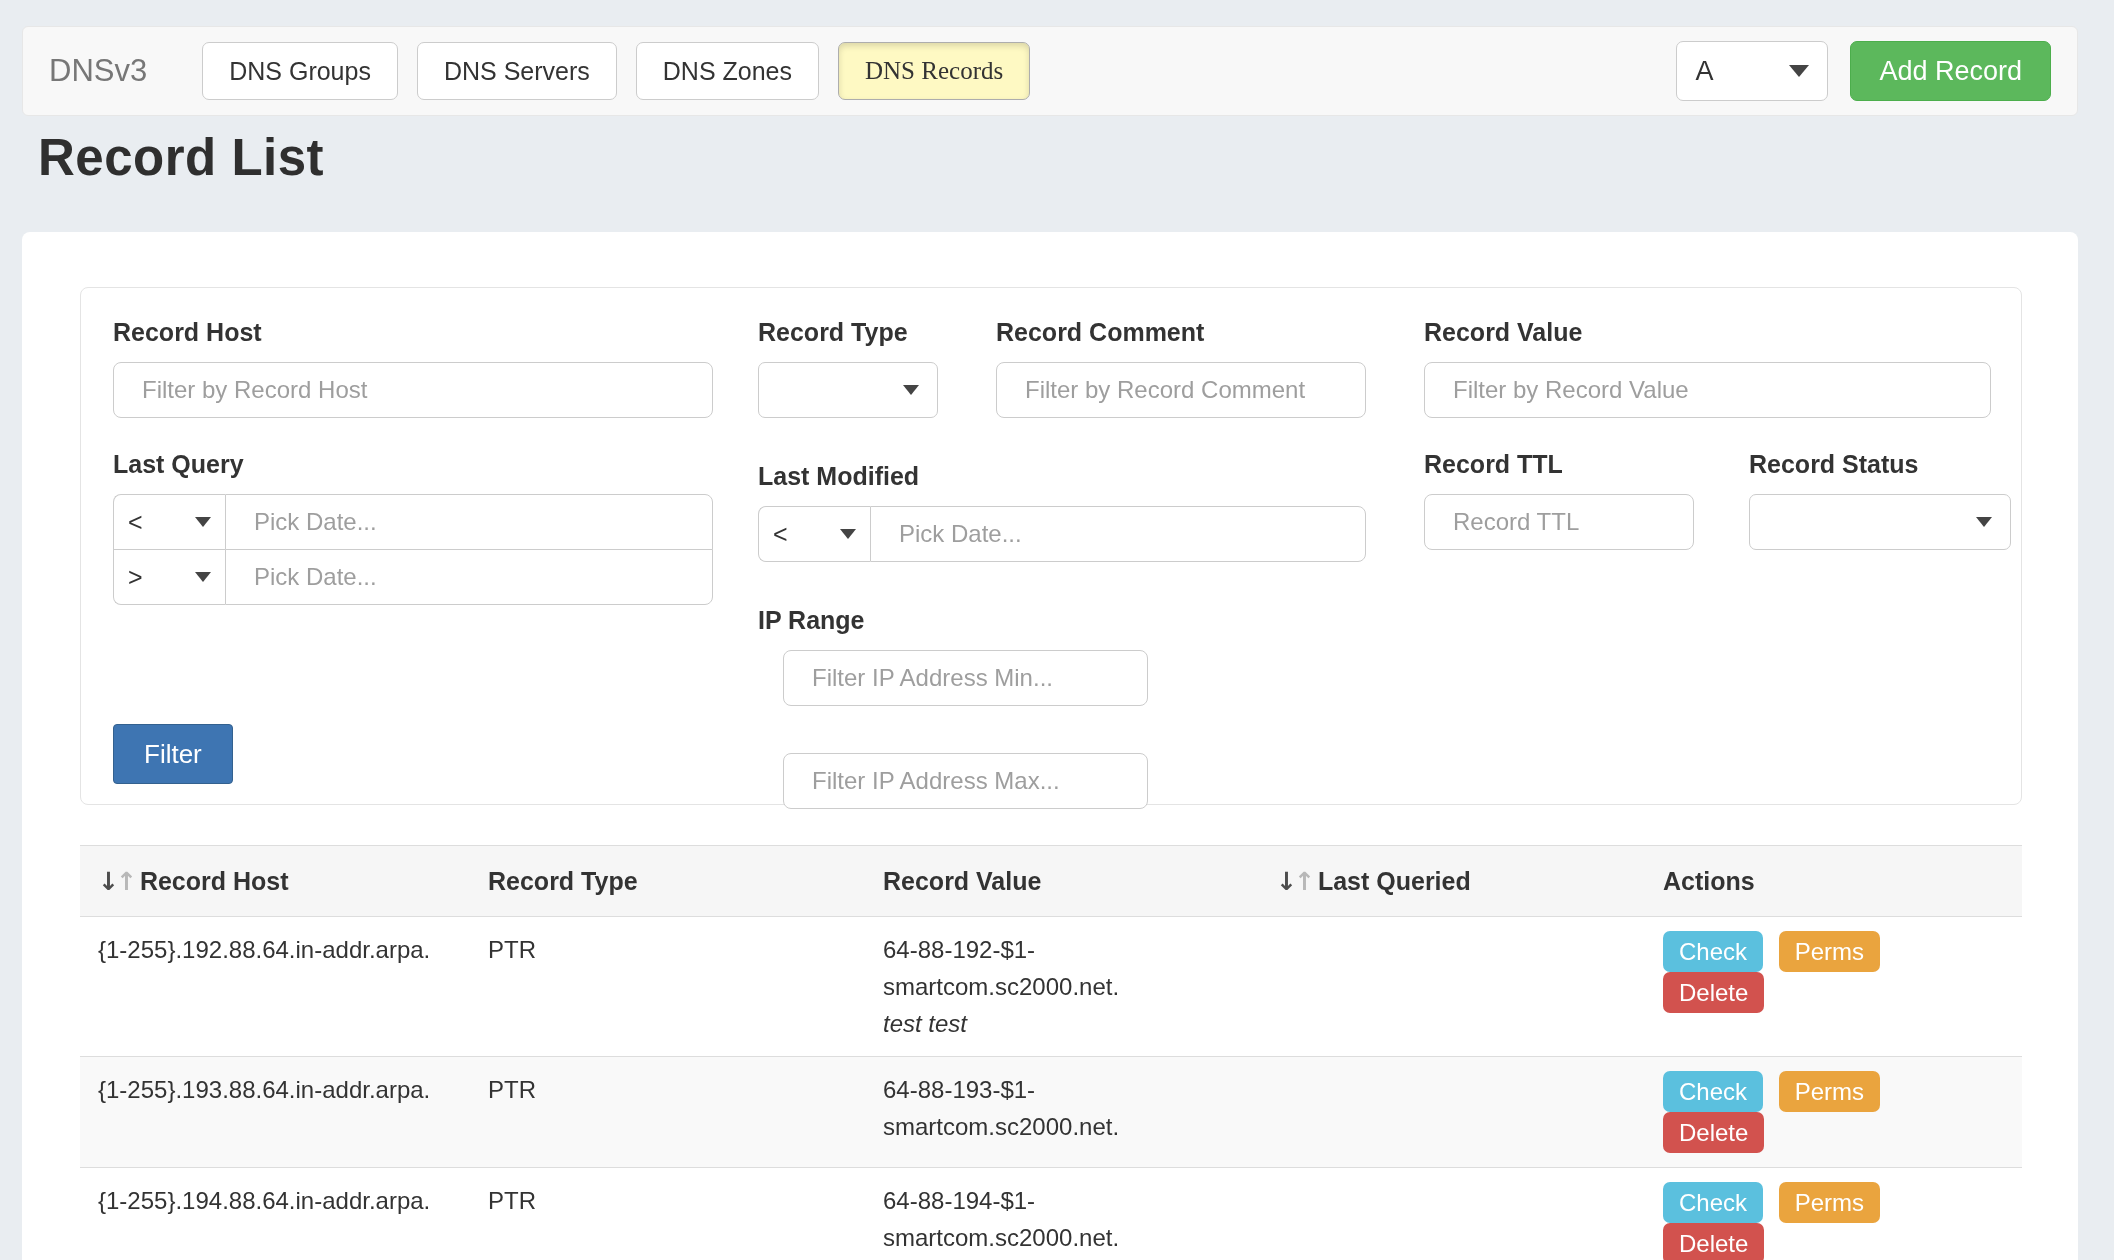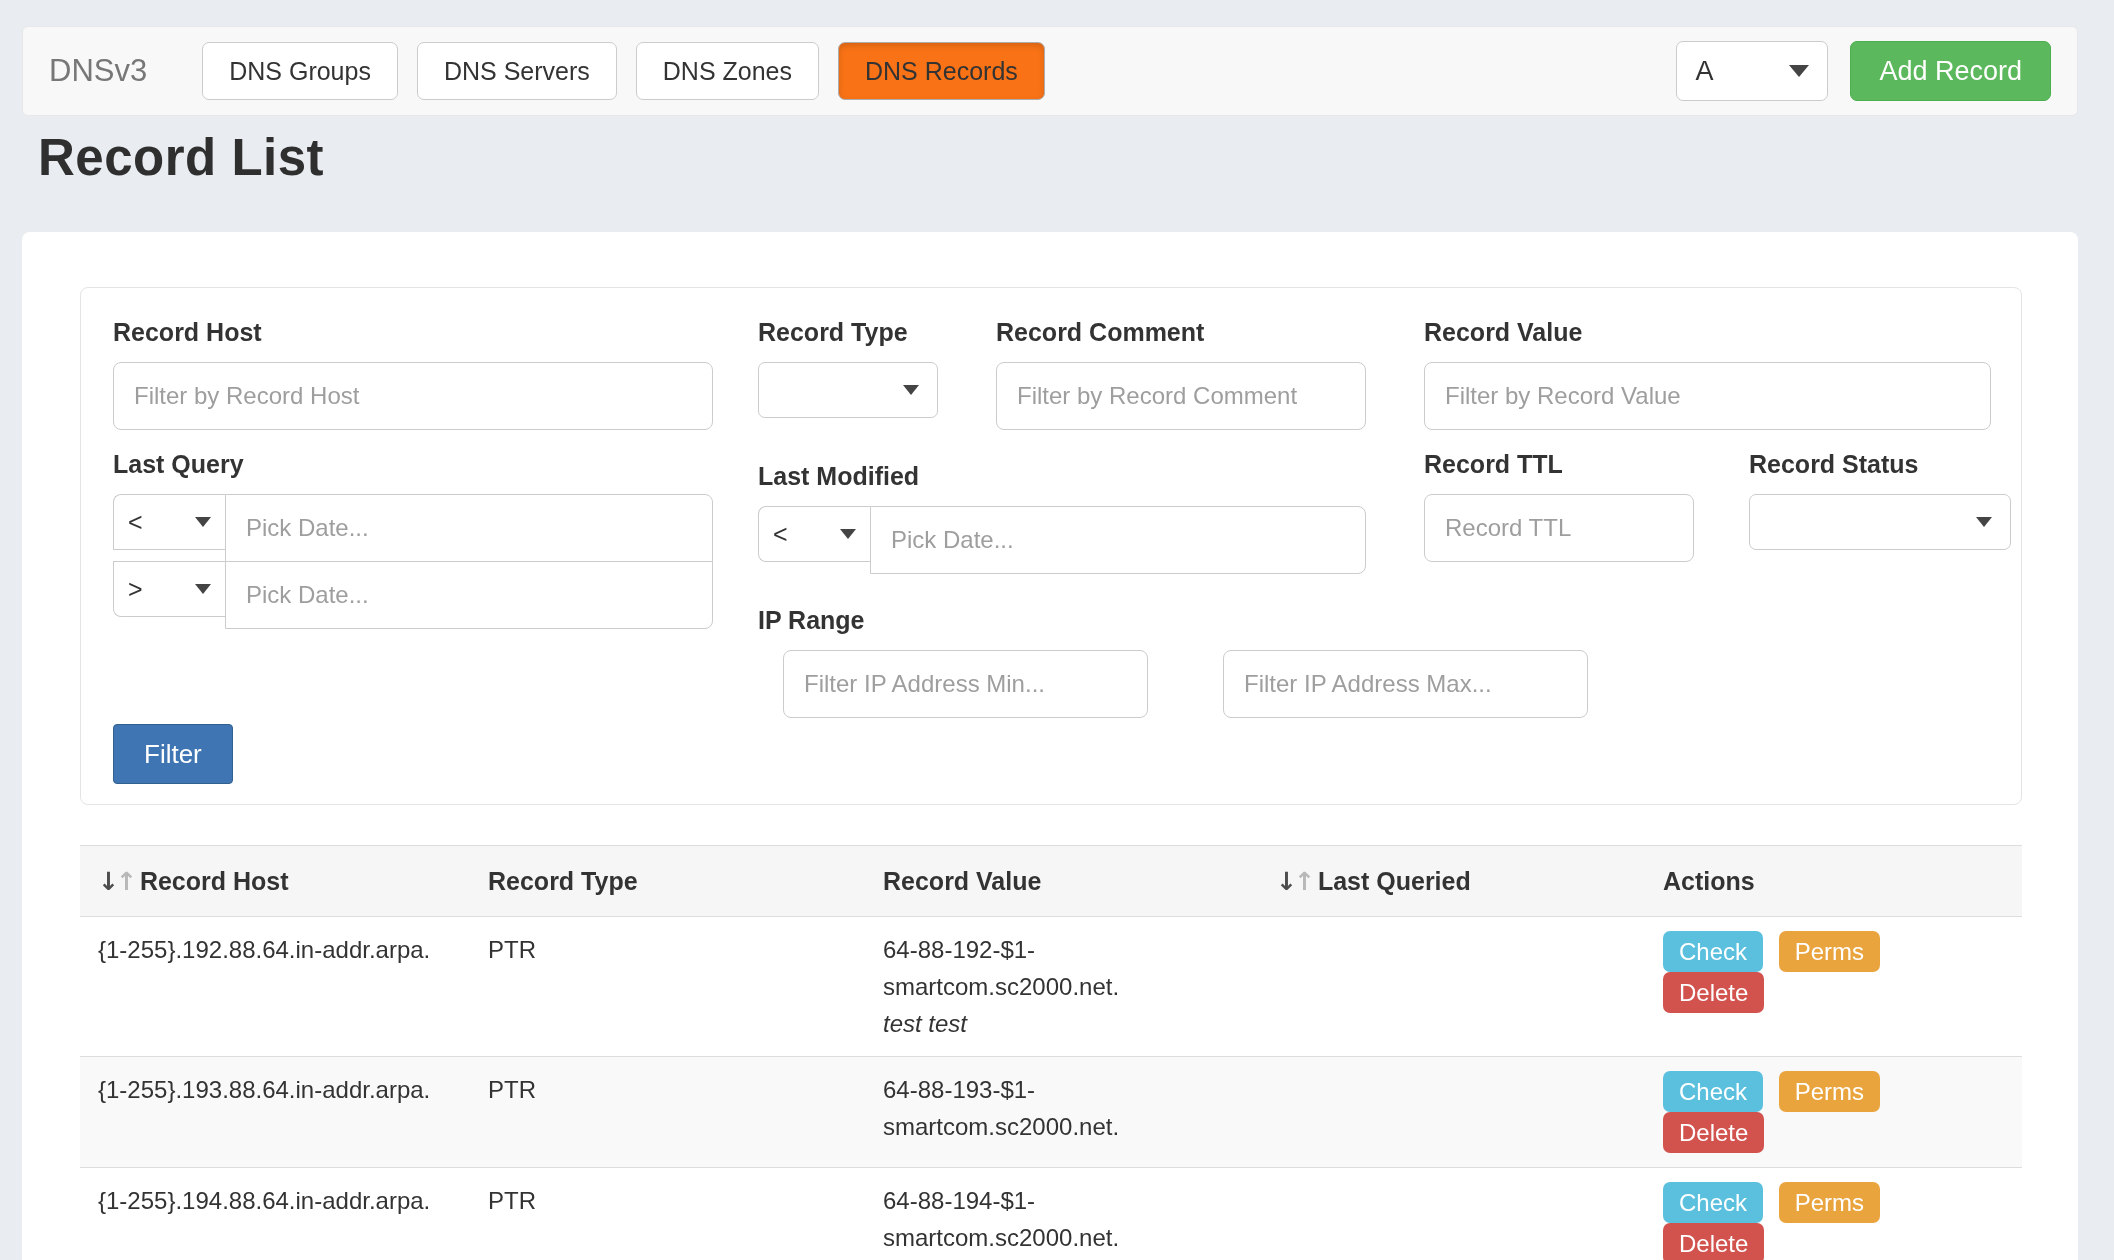--- a/index.html
+++ b/index.html
@@ -17,22 +17,23 @@
     background:#f8f8f8;border:1px solid #e7e7e7;border-radius:6px;
     box-sizing:border-box;display:flex;align-items:center;padding:0 26px;
   }
   .brand{font-size:31px;color:#777;margin-right:55px;}
   .nav-btn{
     height:58px;padding:0 26px;margin-right:19px;font-size:25px;color:#333;
     background:#fff;border:1px solid #ccc;border-radius:7px;
     display:inline-flex;align-items:center;
   }
   .nav-btn.active{
-    background:#f97316;border-color:#adadad;
+    background:#fef9c3;border-color:#adadad;
     box-shadow:inset 0 3px 6px rgba(0,0,0,.14);
+    font-family:Liberation Serif, serif;
   }
   .nav-spacer{flex:1;}
   .selectbox{
     box-sizing:border-box;background:#fff;border:1px solid #ccc;border-radius:7px;
     display:flex;align-items:center;justify-content:space-between;
     font-size:25px;color:#333;padding:0 18px;
   }
   .nav-select{width:152px;height:60px;margin-right:22px;font-size:27px;}
   .caret{
     width:0;height:0;border-left:10px solid transparent;border-right:10px solid transparent;
@@ -57,34 +58,34 @@
   }
 
   
   .filter-panel{
     position:absolute;left:58px;top:55px;width:1942px;height:518px;
     border:1px solid #e4e4e4;border-radius:8px;box-sizing:border-box;
   }
   .fg{position:absolute;}
   .fg label{display:block;font-size:25px;font-weight:700;color:#333;margin-bottom:15px;}
   .tin{
-    box-sizing:border-box;width:100%;height:68px;border:1px solid #ccc;border-radius:8px;
-    padding:0 20px;font-size:24px;color:#333;font-family:inherit;background:#fff;outline:none;
+    box-sizing:border-box;width:100%;height:56px;border:1px solid #ccc;border-radius:8px;
+    padding:0 28px;font-size:24px;color:#333;font-family:inherit;background:#fff;outline:none;
   }
   .tin::placeholder{color:#9e9e9e;opacity:1;}
   .fsel{height:56px;}
   .igroup{display:flex;width:100%;}
   .igroup .selectbox{width:112px;height:56px;flex-shrink:0;border-radius:8px 0 0 8px;border-right:none;padding:0 14px;}
   .igroup .tin{border-radius:0 8px 8px 0;flex:1;}
   .igroup.g-top .selectbox{border-radius:8px 0 0 0;}
   .igroup.g-top .tin{border-radius:0 8px 0 0;}
   .igroup.g-bot{margin-top:-1px;}
   .igroup.g-bot .selectbox{border-radius:0 0 0 8px;}
   .igroup.g-bot .tin{border-radius:0 0 8px 0;}
-  .ip-inputs{display:flex;margin:15px 0 0 25px;gap:75px;}
+  .ip-inputs{display:flex;margin:15px 0 0 25px;gap:47px;flex-direction:column;}
   .ip-inputs .tin{width:365px;}
   .btn-filter{
     position:absolute;left:32px;top:436px;height:60px;padding:0 30px;
     background:#3e75b2;border:1px solid #33618f;border-radius:4px;
     color:#fff;font-size:26px;
   }
 
   
   .records{position:absolute;left:58px;top:613px;width:1942px;}
   .thead,.tr{display:grid;grid-template-columns:390px 395px 393px 387px 377px;}

